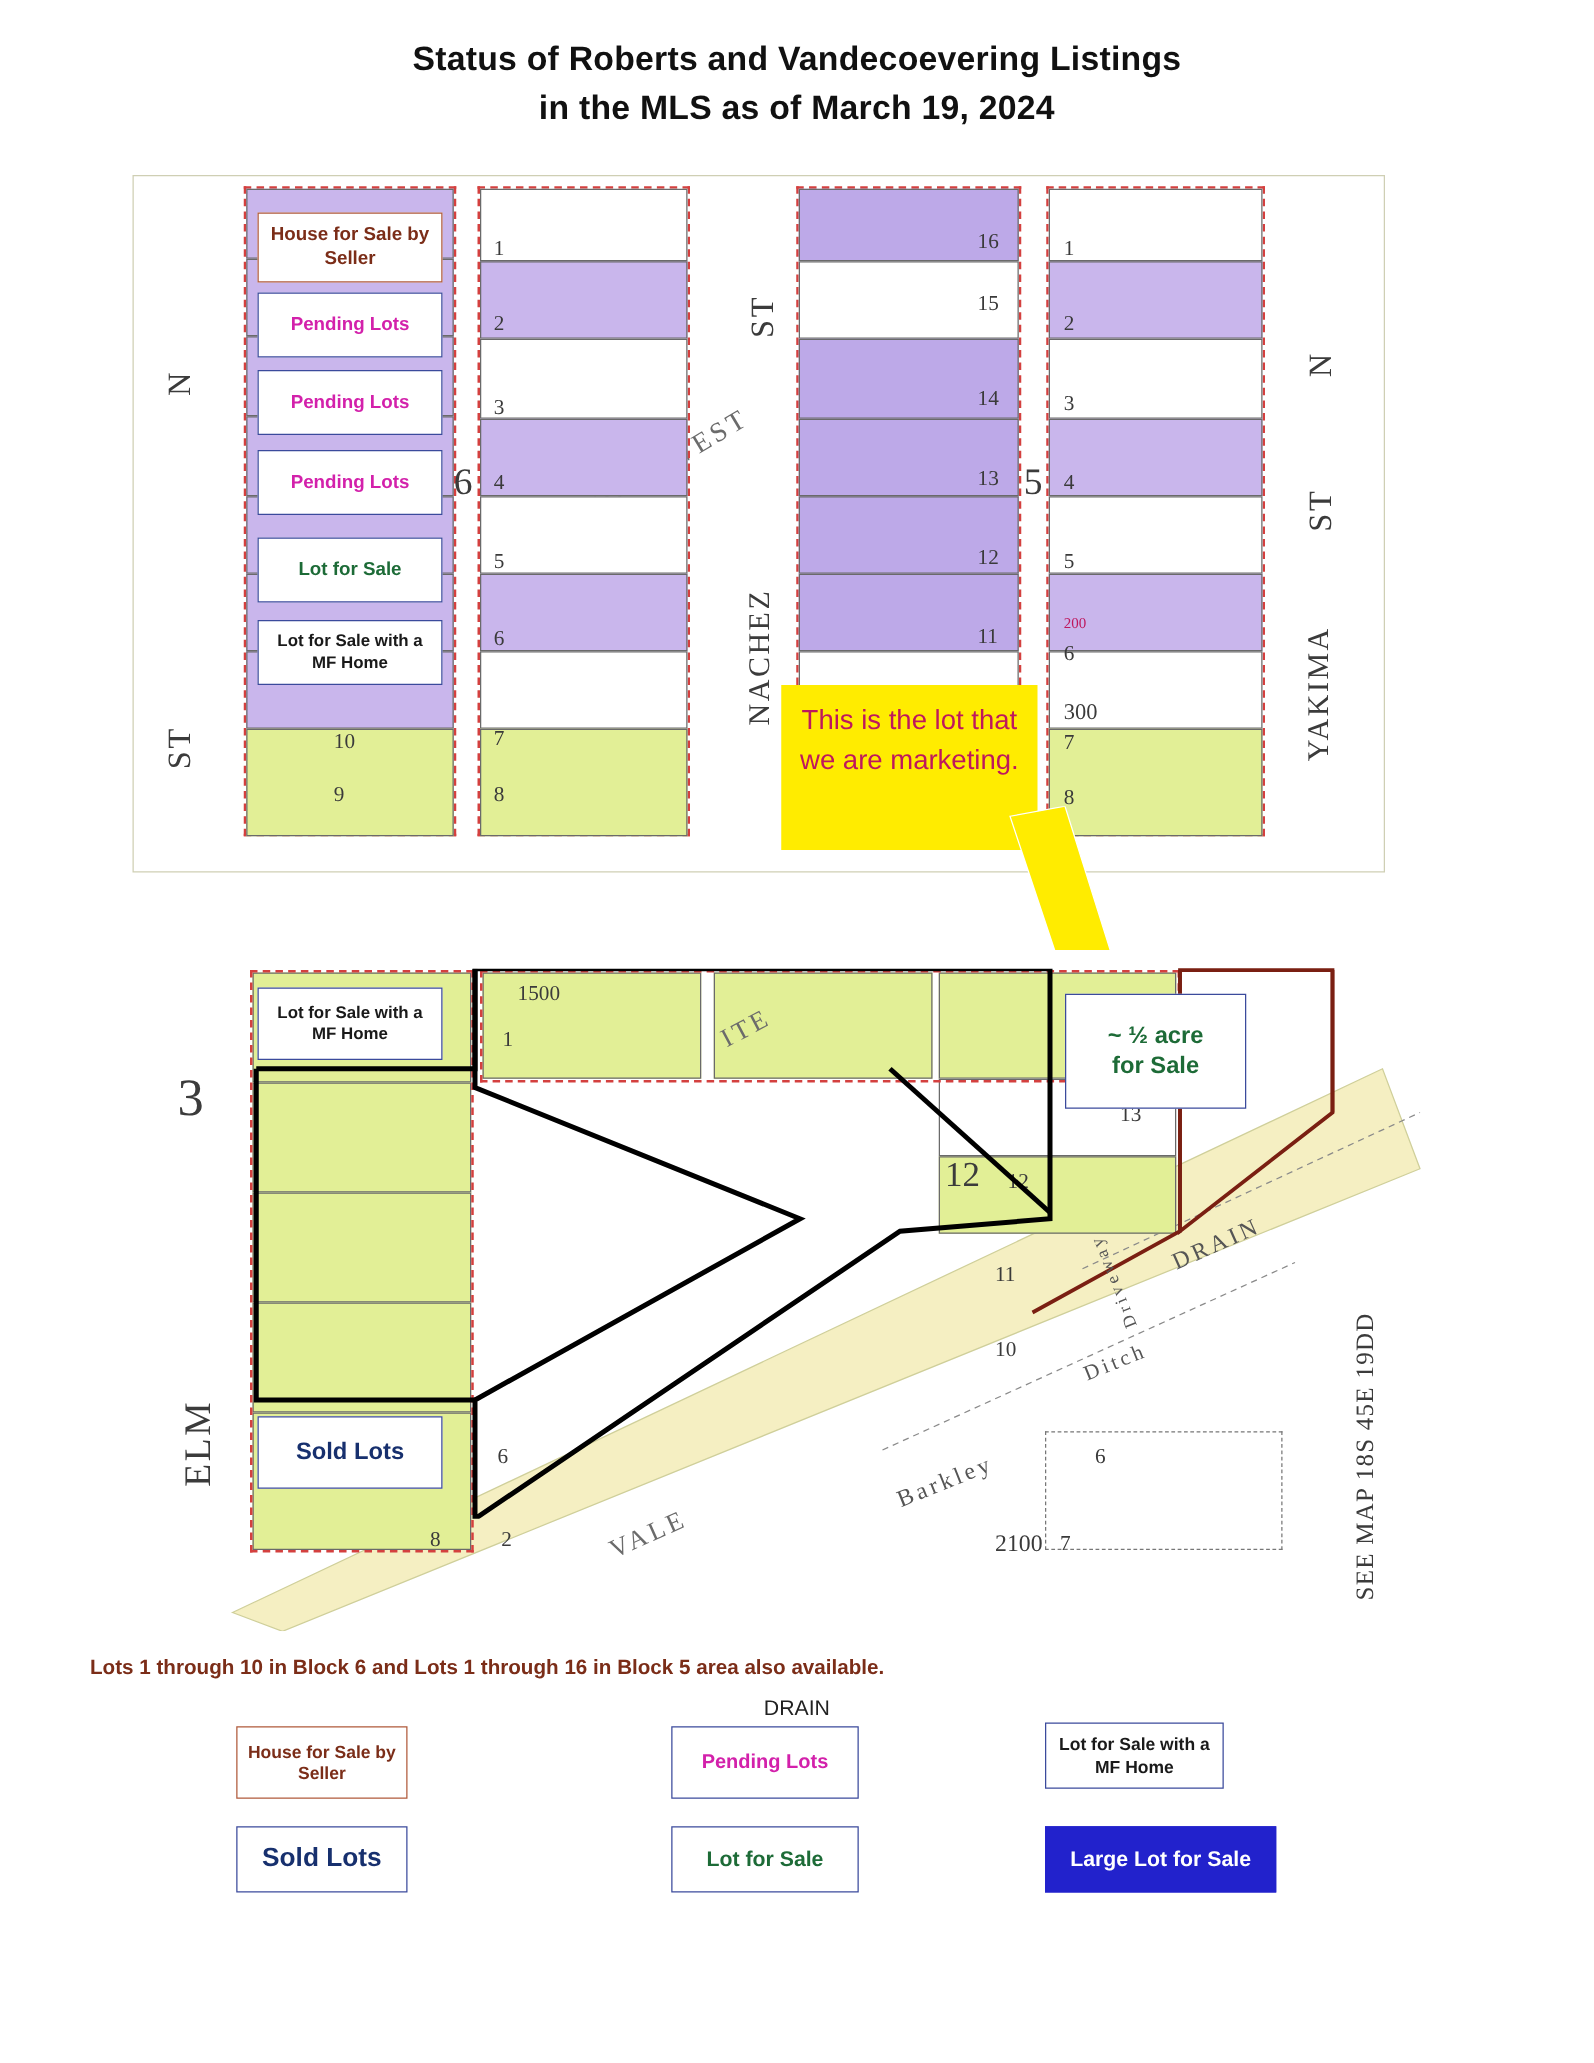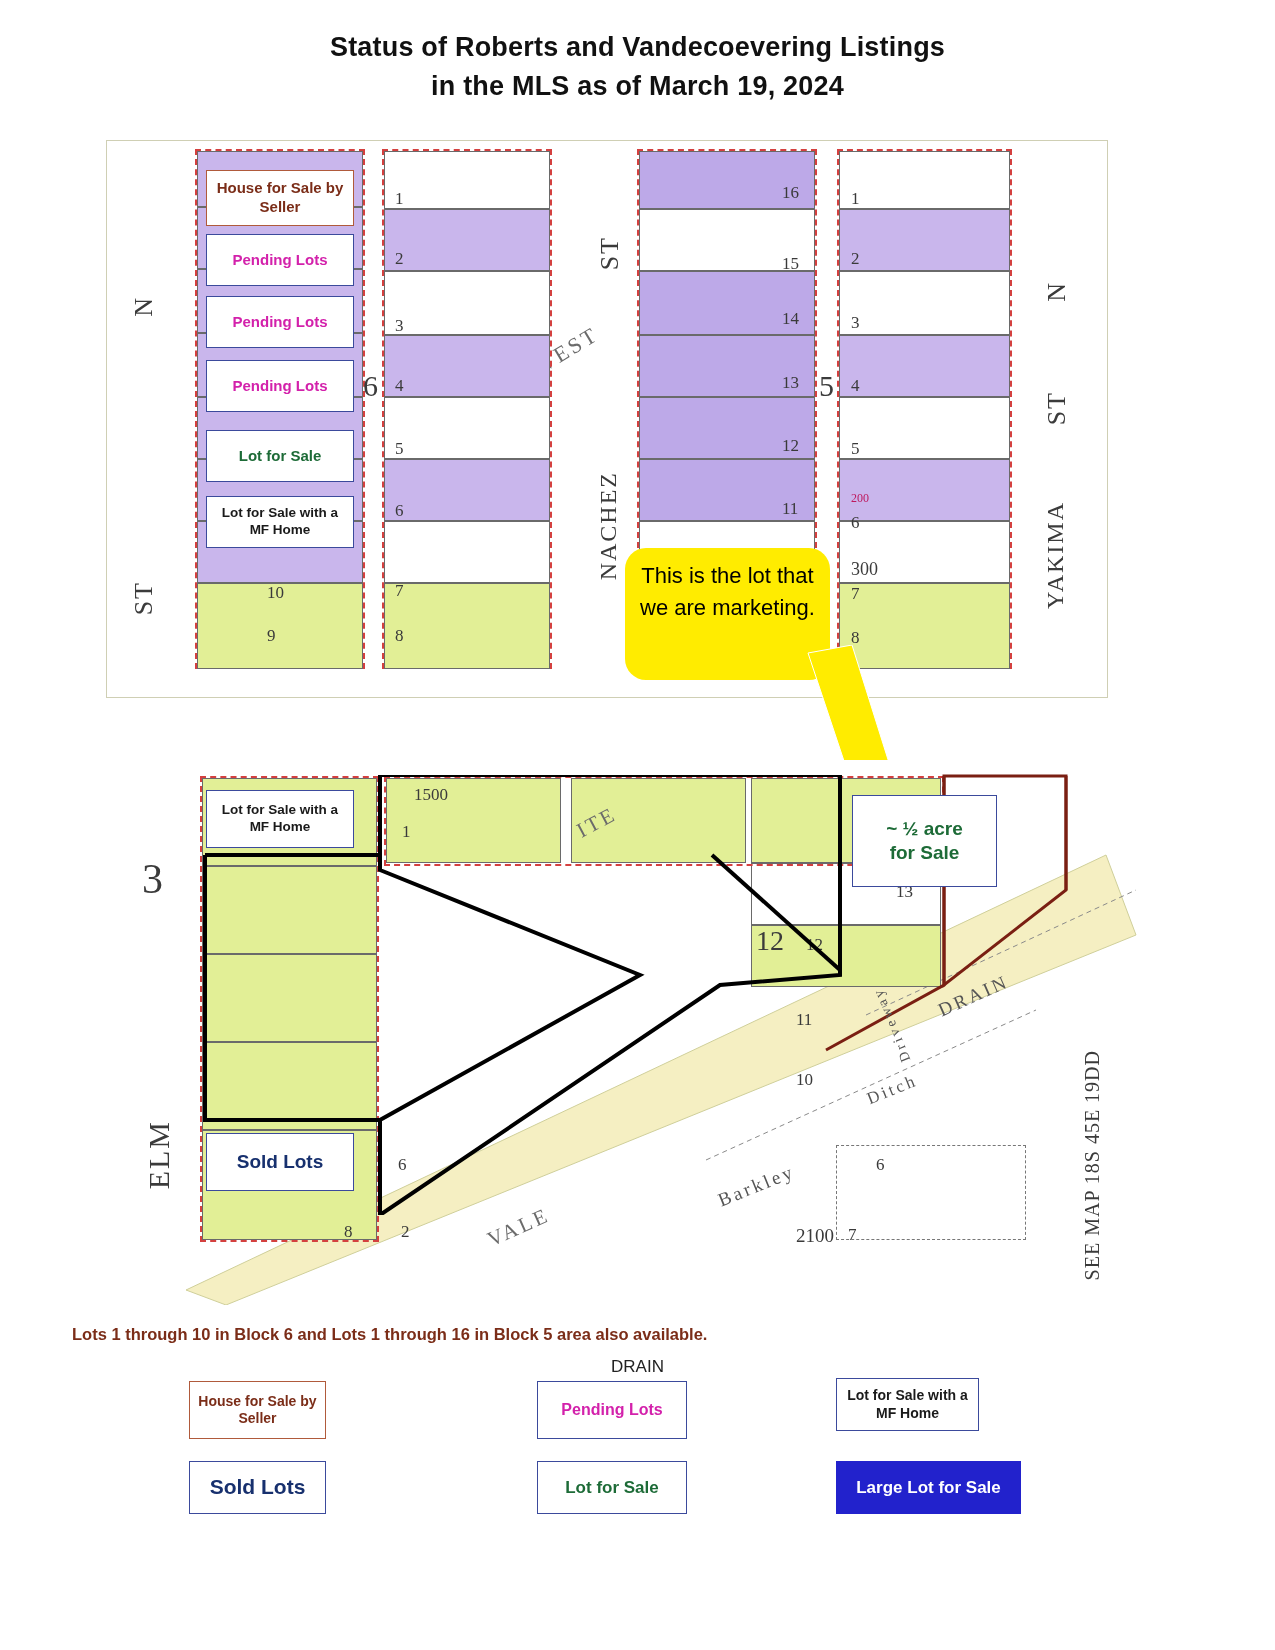--- a/index.html
+++ b/index.html
@@ -131,27 +131,26 @@
   .callout.half { color: #1d6b37; font-size: 19px; border-color:#3b4a9c; }
 
   
   #yellow-note {
     position: absolute;
     left: 625px;
     top: 548px;
     width: 205px;
     height: 132px;
     background: #ffec00;
-    color: #000000;
+    color: #be185d;
     font-size: 22px;
     text-align: center;
     line-height: 1.45;
     padding-top: 12px;
     box-sizing: border-box;
-    border-radius: 21px;
   }
   #yellow-arrow {
     position: absolute;
     left: 800px;
     top: 645px;
     width: 110px;
     height: 180px;
   }
 
   
@@ -301,21 +300,21 @@
     <div class="mtext" style="left:560px; top:20px; font-size:21px; color:#3b3b3b;">400</div>
     <div class="lot purple2" style="left:532px; top:10px;  width:176px; height:58px;"></div>
     <div class="lot white" style="left:532px; top:68px;  width:176px; height:62px;"></div>
     <div class="lot purple2" style="left:532px; top:130px; width:176px; height:64px;"></div>
     <div class="lot purple2" style="left:532px; top:194px; width:176px; height:62px;"></div>
     <div class="lot purple2" style="left:532px; top:256px; width:176px; height:62px;"></div>
     <div class="lot purple2" style="left:532px; top:318px; width:176px; height:62px;"></div>
     <div class="lot white" style="left:532px; top:380px; width:176px; height:62px;"></div>
     <div class="lot green" style="left:532px; top:442px; width:176px; height:86px;"></div>
     <div class="lotnum" style="left:675px; top:42px;">16</div>
-    <div class="lotnum" style="left:675px; top:113px;font-family:Liberation Serif, serif;">15</div>
+    <div class="lotnum" style="left:675px; top:92px;font-family:Liberation Serif, serif;">15</div>
     <div class="lotnum" style="left:675px; top:168px;">14</div>
     <div class="lotnum" style="left:675px; top:232px;">13</div>
     <div class="lotnum" style="left:675px; top:295px;">12</div>
     <div class="lotnum" style="left:675px; top:358px;">11</div>
 
     <div class="redoutline" style="left:730px; top:8px; width:175px; height:520px;"></div>
     <div class="mtext" style="left:755px; top:20px; font-size:21px; color:#3b3b3b;">100</div>
     <div class="lot white" style="left:732px; top:10px;  width:171px; height:58px;"></div>
     <div class="lot purple" style="left:732px; top:68px;  width:171px; height:62px;"></div>
     <div class="lot white" style="left:732px; top:130px; width:171px; height:64px;"></div>

